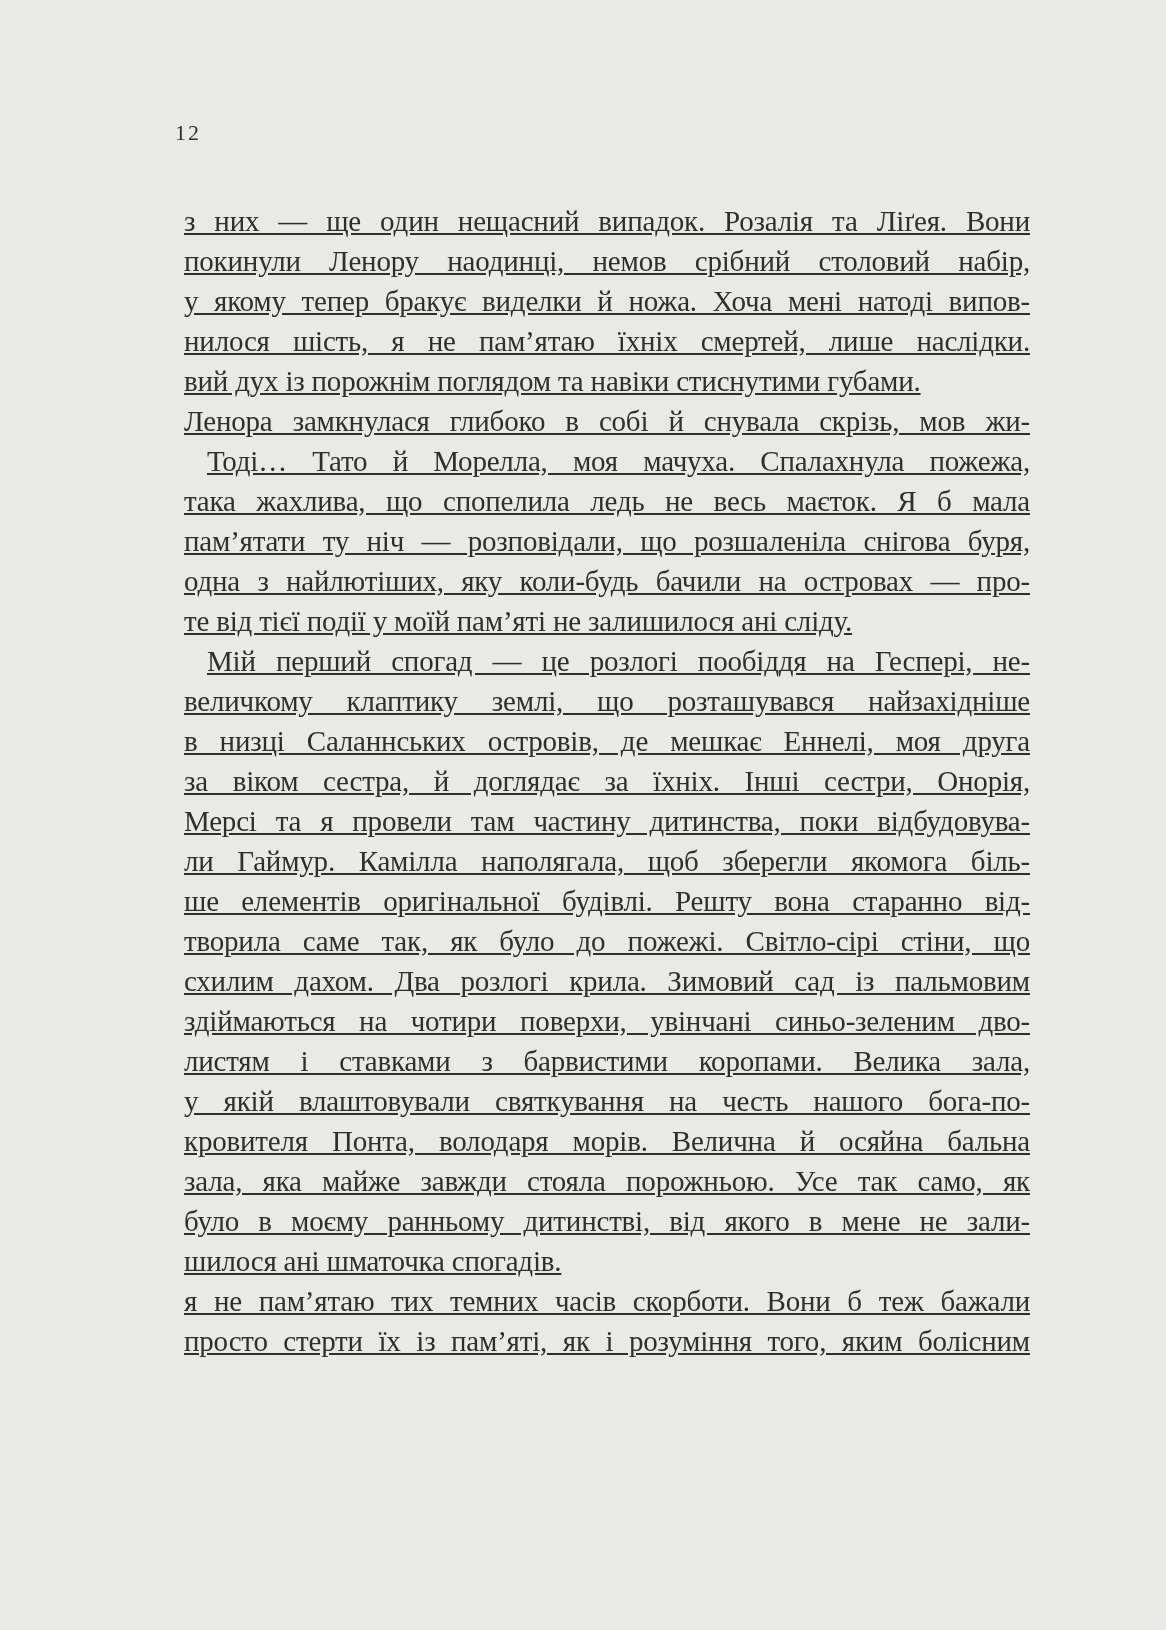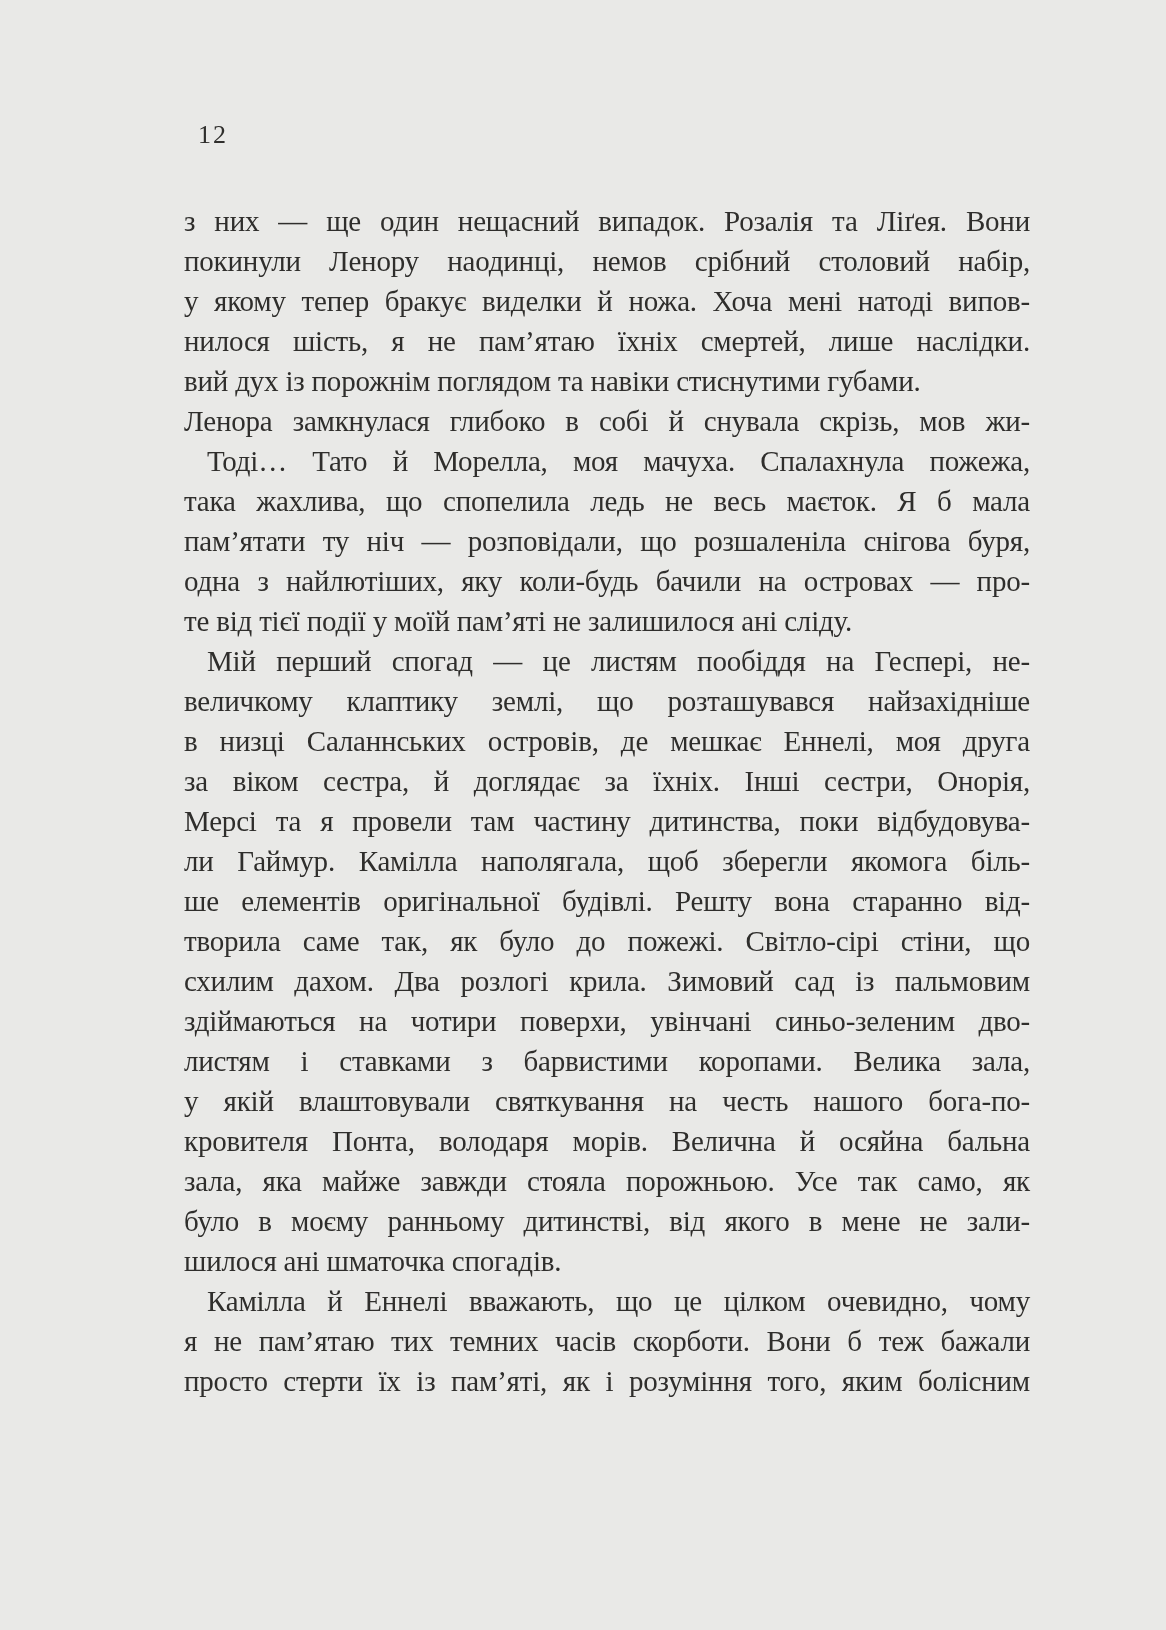--- a/index.html
+++ b/index.html
@@ -15,38 +15,39 @@
     color: var(--page-fg, #2f2e2c);
     font-family: "Liberation Serif", serif;
     overflow: hidden;
   }
   .page {
     position: absolute;
     inset: 0;
   }
   .page-number {
     position: absolute;
-    left: 198px;
+    left: 175px;
     top: 120px;
-    font-size: 26px;
+    font-size: 22px;
     letter-spacing: 2px;
     color: var(--page-fg, #2f2e2c);
   }
   .text-block {
     position: absolute;
     left: 184px;
     top: 201px;
     width: 846px;
     font-size: 29px;
     line-height: 40px;
     letter-spacing: -0.2px;
   }
   .paragraph {
     margin: 0;
     padding: 0;
+    text-decoration: underline;
   }
   .text-line {
     text-align: justify;
     text-align-last: justify;
   }
   .text-line.last {
     text-align-last: left;
   }
   .text-line.first-indent {
     text-indent: 23px;
@@ -67,36 +68,35 @@
         <div class="text-line">Ленора замкнулася глибоко в собі й снувала скрізь, мов жи-</div>
       </div>
       <div class="paragraph">
         <div class="text-line first-indent">Тоді… Тато й Морелла, моя мачуха. Спалахнула пожежа,</div>
         <div class="text-line">така жахлива, що спопелила ледь не весь маєток. Я б мала</div>
         <div class="text-line">пам’ятати ту ніч — розповідали, що розшаленіла снігова буря,</div>
         <div class="text-line">одна з найлютіших, яку коли-будь бачили на островах — про-</div>
         <div class="text-line last">те від тієї події у моїй пам’яті не залишилося ані сліду.</div>
       </div>
       <div class="paragraph">
-        <div class="text-line first-indent">Мій перший спогад — це листям пообіддя на Геспері, не-</div>
+        <div class="text-line first-indent">Мій перший спогад — це розлогі пообіддя на Геспері, не-</div>
         <div class="text-line">величкому клаптику землі, що розташувався найзахідніше</div>
         <div class="text-line">в низці Саланнських островів, де мешкає Еннелі, моя друга</div>
         <div class="text-line">за віком сестра, й доглядає за їхніх. Інші сестри, Онорія,</div>
         <div class="text-line">Мерсі та я провели там частину дитинства, поки відбудовува-</div>
         <div class="text-line">ли Гаймур. Камілла наполягала, щоб зберегли якомога біль-</div>
         <div class="text-line">ше елементів оригінальної будівлі. Решту вона старанно від-</div>
         <div class="text-line">творила саме так, як було до пожежі. Світло-сірі стіни, що</div>
         <div class="text-line">схилим дахом. Два розлогі крила. Зимовий сад із пальмовим</div>
         <div class="text-line">здіймаються на чотири поверхи, увінчані синьо-зеленим дво-</div>
         <div class="text-line">листям і ставками з барвистими коропами. Велика зала,</div>
         <div class="text-line">у якій влаштовували святкування на честь нашого бога-по-</div>
         <div class="text-line">кровителя Понта, володаря морів. Велична й осяйна бальна</div>
         <div class="text-line">зала, яка майже завжди стояла порожньою. Усе так само, як</div>
         <div class="text-line">було в моєму ранньому дитинстві, від якого в мене не зали-</div>
         <div class="text-line last">шилося ані шматочка спогадів.</div>
       </div>
       <div class="paragraph">
-        <div class="text-line first-indent">Камілла й Еннелі вважають, що це цілком очевидно, чому</div>
         <div class="text-line">я не пам’ятаю тих темних часів скорботи. Вони б теж бажали</div>
         <div class="text-line">просто стерти їх із пам’яті, як і розуміння того, яким болісним</div>
       </div>
     </div>
 </div>
 
 </body></html>

